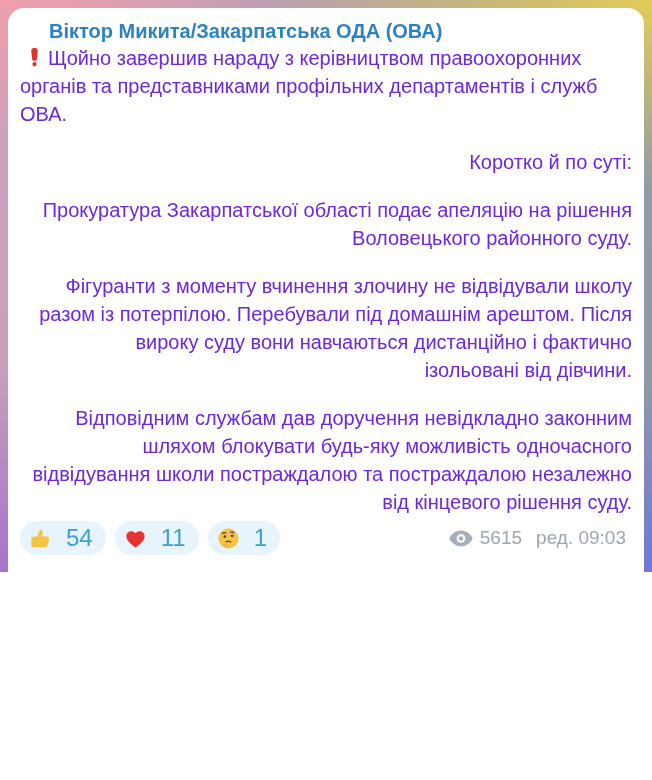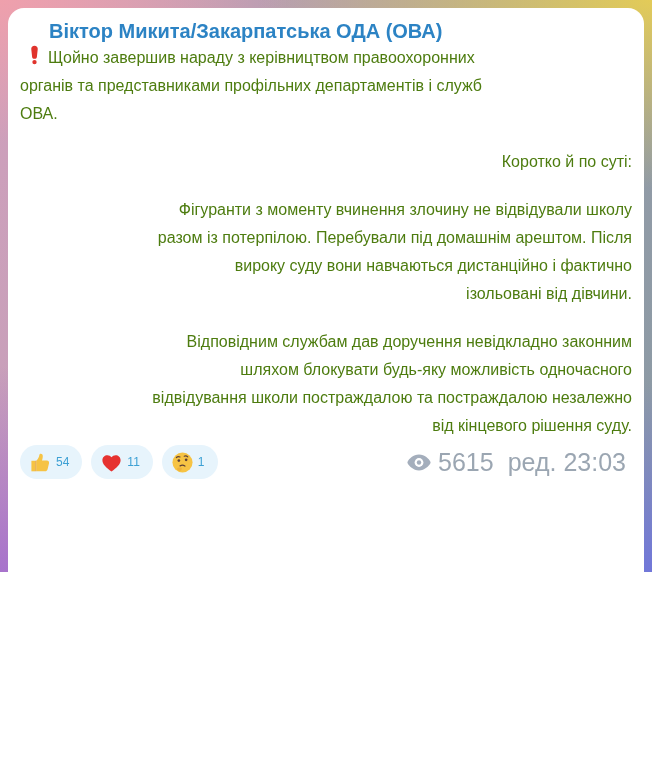--- a/index.html
+++ b/index.html
@@ -27,43 +27,43 @@
     color:#2c83c4;font-weight:bold;font-size:20px;line-height:26px;
     cursor:pointer;
   }
   .flag{
     display:inline-block;width:24px;height:16px;border-radius:2px;
     margin-right:5px;flex:0 0 auto;overflow:hidden;
   }
   .flag .top{height:8px;background:#4a7fd0;}
   .flag .bottom{height:8px;background:#f2d23e;}
   .para{
-    font-size:16px;line-height:28px;color:#4d7c0f;
+    font-size:20px;line-height:28px;color:#6d28d9;
     white-space:pre;margin:0;
   }
   .para + .para{margin-top:20px;text-align:right;}
   .excl{
     display:inline-block;width:13px;height:22px;
     margin:0 7px 0 8px;vertical-align:-3px;
   }
   .reactions-row{
     display:flex;align-items:center;margin-top:5px;
   }
   .reaction-pill{
     display:flex;align-items:center;height:34px;border-radius:17px;
     background:#e7f4fc;padding:0 13px 0 9px;margin-right:9px;
     cursor:pointer;
   }
   .reaction-pill .emoji{width:23px;height:23px;display:block;}
   .reaction-pill .count{
-    margin-left:4px;color:#3da0d4;font-size:12px;font-weight:500;
+    margin-left:14px;color:#3da0d4;font-size:24px;font-weight:500;
   }
   .meta{
     margin-left:auto;display:flex;align-items:center;
-    color:#9ba6b2;font-size:25px;padding-right:6px;
+    color:#9ba6b2;font-size:19px;padding-right:6px;
   }
   .meta .eye{width:24px;height:17px;margin-right:7px;display:block;}
   .meta .views-count{margin-right:14px;}
 </style>
 </head>
 <body>
 
 <div class="wallpaper">
   <div class="bubble">
 
@@ -76,20 +76,22 @@
 
     <div class="para"><svg class="excl" viewBox="0 0 24 34">
           <path fill="#e0332c" d="M12 0c3.6 0 6.3 2.7 6 5.9l-1.6 14.6c-.2 2.3-2 3.6-4.4 3.6s-4.2-1.3-4.4-3.6L6 5.9C5.7 2.7 8.4 0 12 0z"></path>
           <circle fill="#e0332c" cx="12" cy="30" r="4"></circle>
         </svg><span>Щойно завершив нараду з керівництвом правоохоронних
 органів та представниками профільних департаментів і служб
 ОВА.</span></div>
 
     <div class="para"><span>Коротко й по суті:</span></div>
 
+    <div class="para"><span>Прокуратура Закарпатської області подає апеляцію на рішення
+Воловецького районного суду.</span></div>
 
     <div class="para"><span>Фігуранти з моменту вчинення злочину не відвідували школу
 разом із потерпілою. Перебували під домашнім арештом. Після
 вироку суду вони навчаються дистанційно і фактично
 ізольовані від дівчини.</span></div>
 
     <div class="para"><span>Відповідним службам дав доручення невідкладно законним
 шляхом блокувати будь-яку можливість одночасного
 відвідування школи постраждалою та постраждалою незалежно
 від кінцевого рішення суду.</span></div>
@@ -127,18 +129,18 @@
         <span class="count">1</span>
       </div>
 
       <div class="meta">
         <svg class="eye" viewBox="0 0 24 17">
           <path fill="#a4aebc" d="M12 .5C6.2.5 2 5.1.7 7.4c-.4.7-.4 1.5 0 2.2C2 11.9 6.2 16.5 12 16.5s10-4.6 11.3-6.9c.4-.7.4-1.5 0-2.2C22 5.1 17.8.5 12 .5z"></path>
           <circle cx="12" cy="8.5" r="4.4" fill="#ffffff"></circle>
           <circle cx="12" cy="8.5" r="2.2" fill="#a4aebc"></circle>
         </svg>
         <span class="views-count">5615</span>
-        <span>ред. 23:03</span>
+        <span>ред. 09:03</span>
       </div>
 
     </div>
   </div>
 </div>
 
 </body></html>

